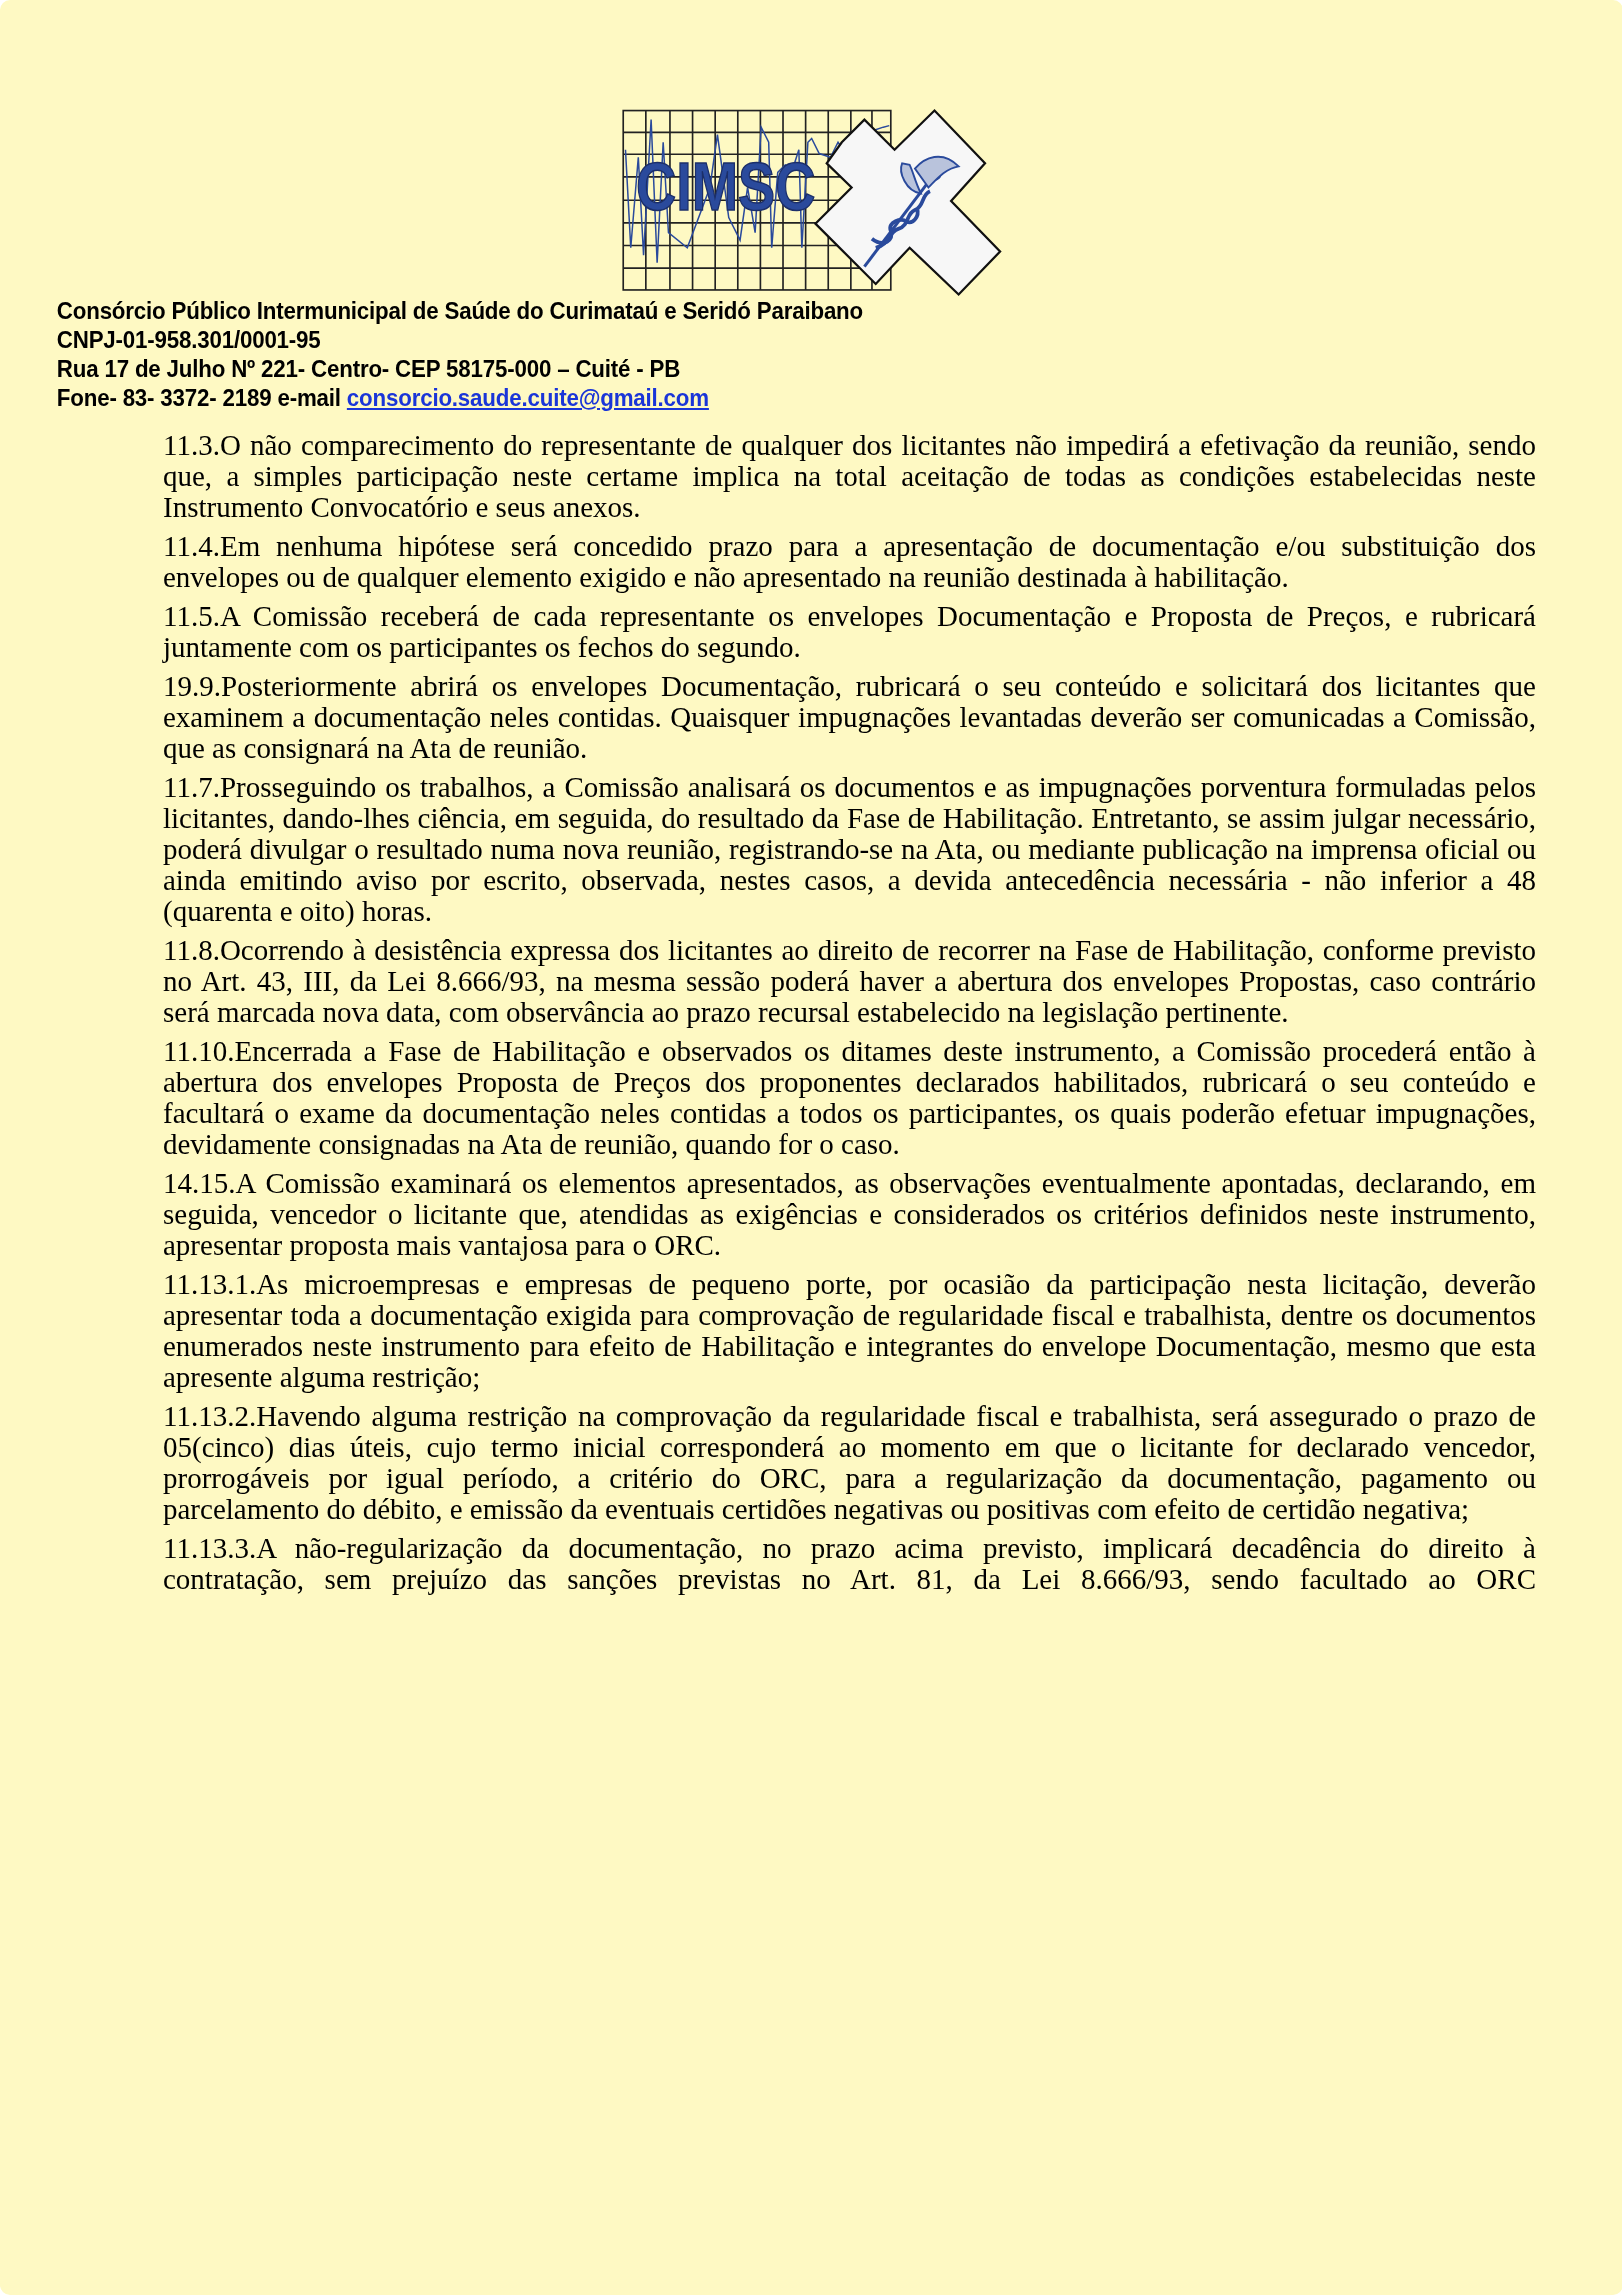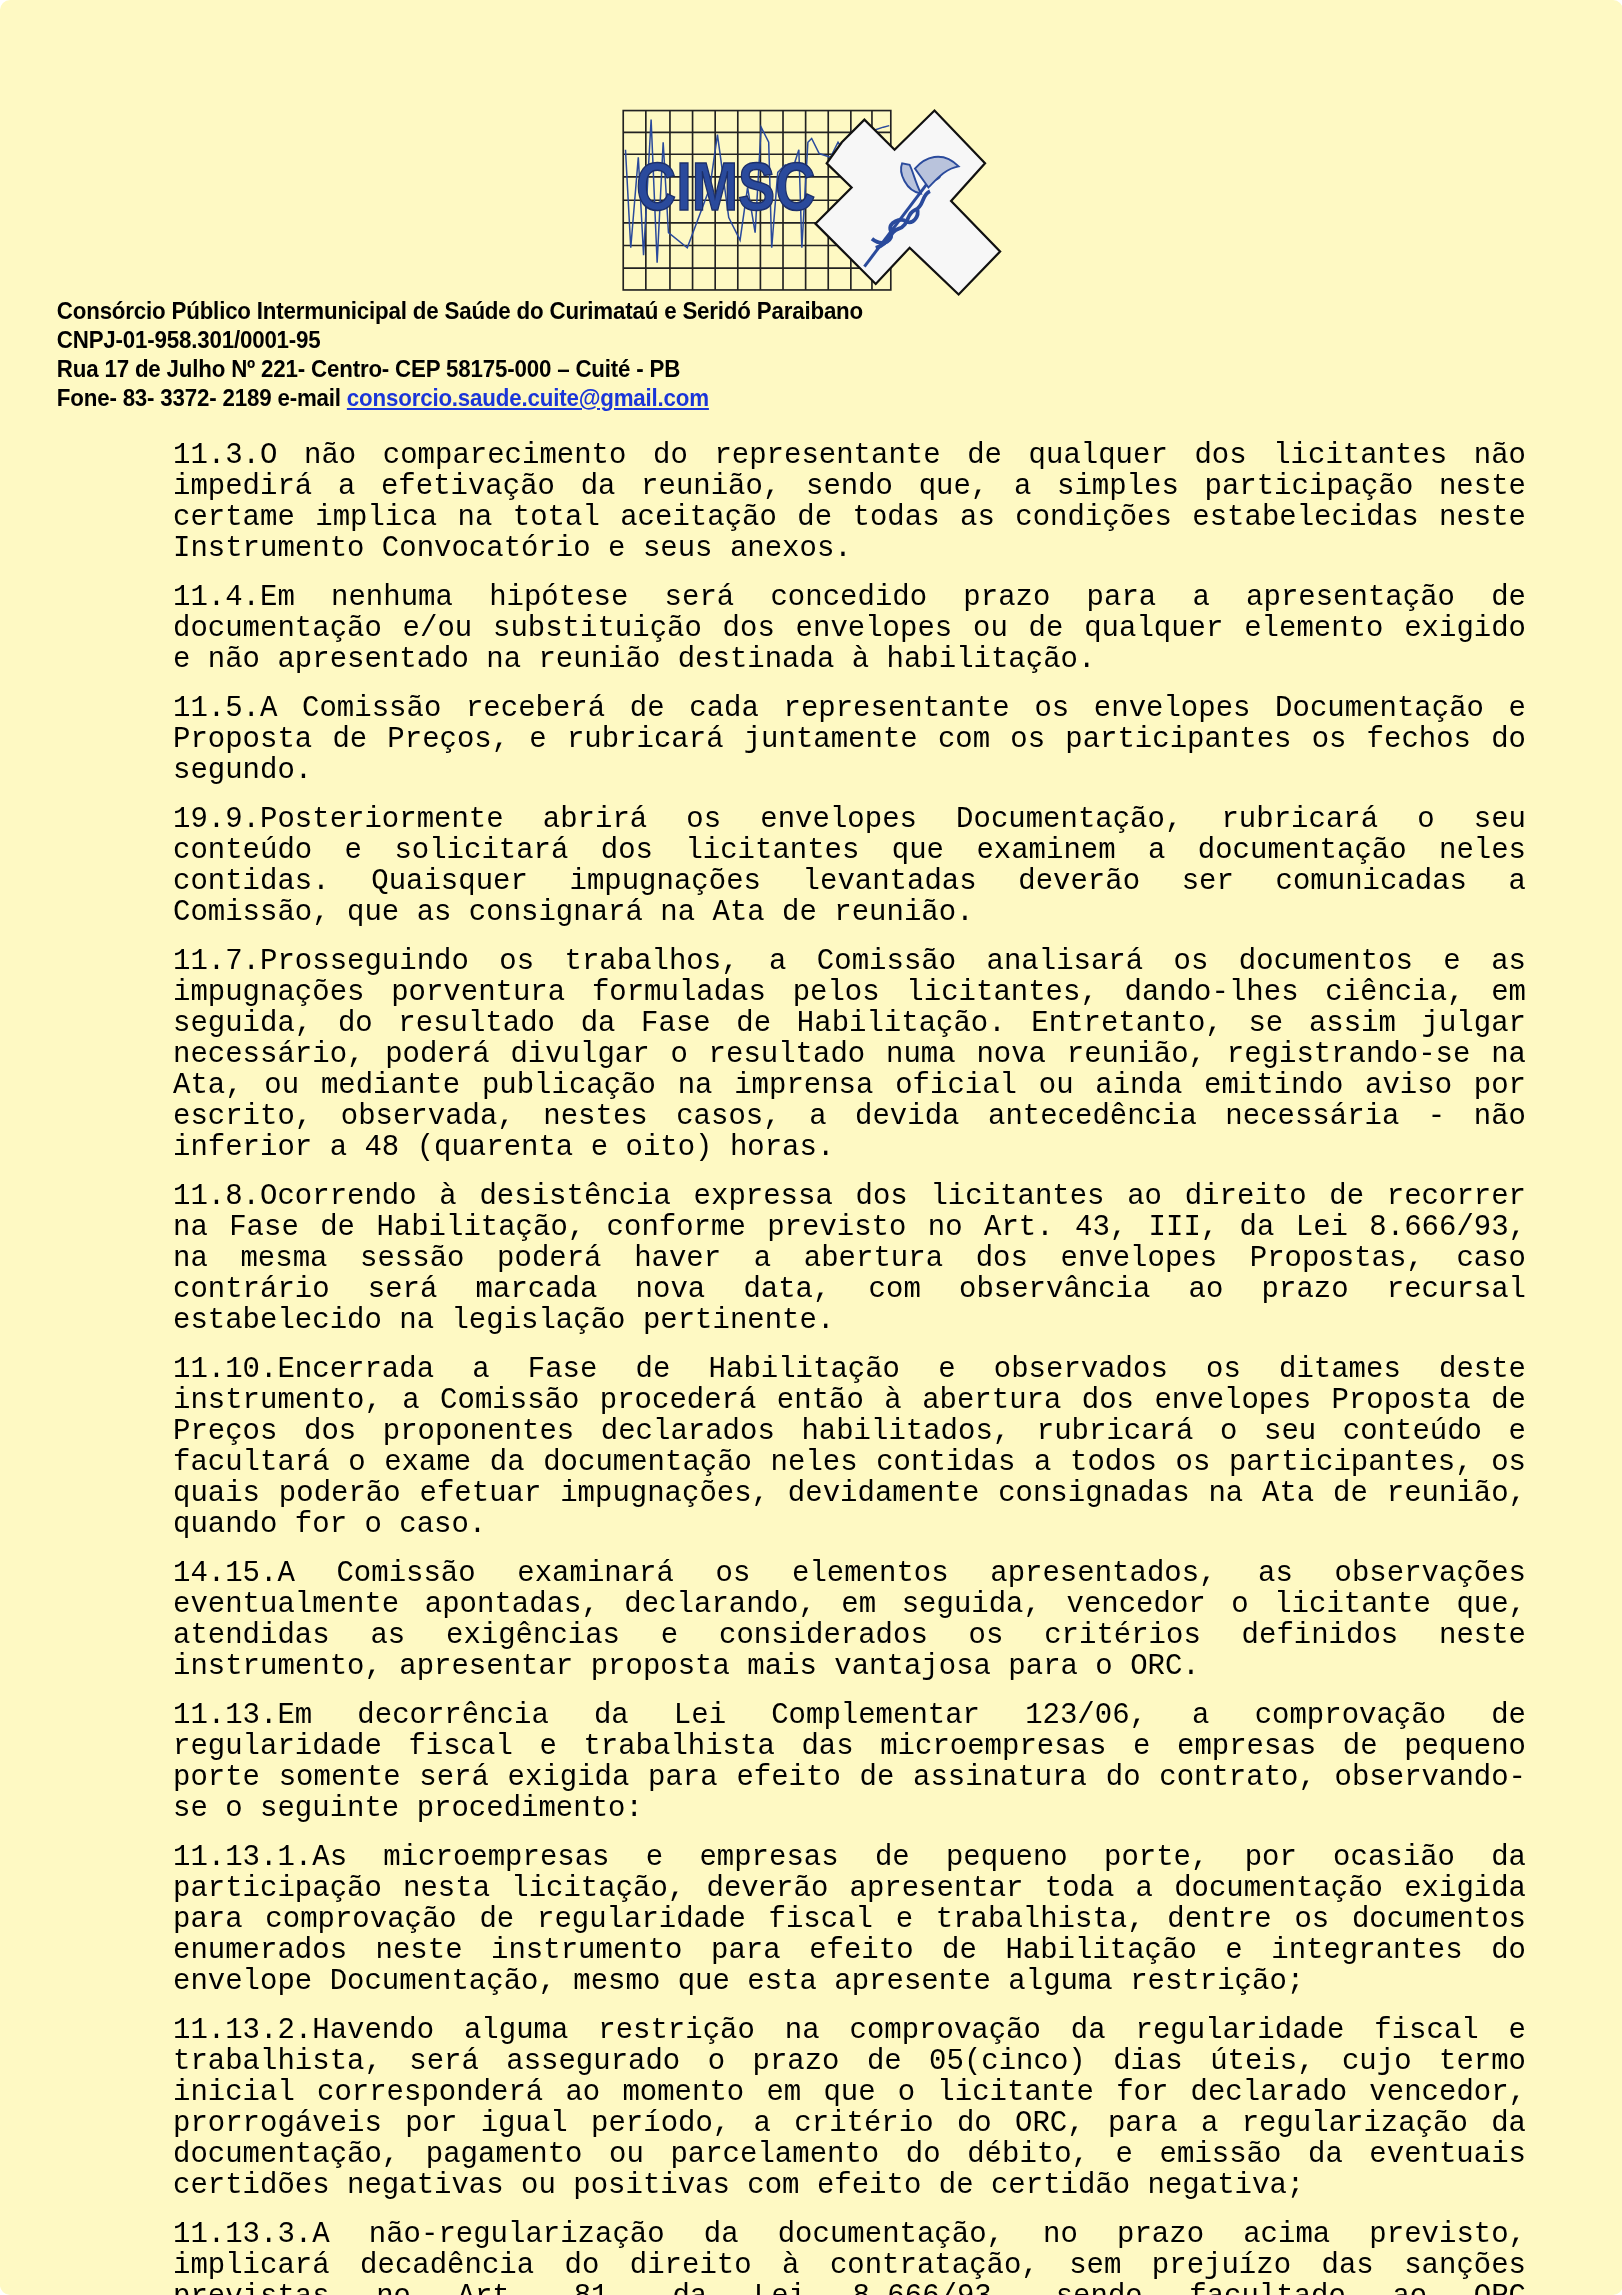--- a/index.html
+++ b/index.html
@@ -9,21 +9,21 @@
   
   .logo { position: absolute; left: 604px; top: 97px; width: 453px; height: 202px; }
   .header { position: absolute; left: 0; top: 296px; width: 1623px; text-align: left;
             font-family: "Liberation Sans", sans-serif; font-weight: bold; color: #000; }
   .header .hl { font-size: 24px; line-height: 29px; letter-spacing: -0.2px; transform: scaleX(0.93); transform-origin: center; }
   .header a { color: #1a35d8; text-decoration: underline; }
 
   
   .body { position: absolute; left: 155px; top: 422px; width: 1389px;
           font-family: "Liberation Serif", serif; font-size: 29px; line-height: 31px; color: #000; }
-  .para { margin: 18px; text-align: justify; text-align-last: left; font-family: Liberation Mono, monospace; }
+  .para { margin: 8px; text-align: justify; text-align-last: left; }
 </style>
 </head>
 <body>
 
 <div class="page">
 
   <div class="logo">
     <svg width="453" height="202" viewBox="0 0 600 268">
 
       <g stroke="#222" stroke-width="2.2" fill="none">
@@ -74,19 +74,18 @@
 
   <div class="body">
     <p class="para">11.3.O não comparecimento do representante de qualquer dos licitantes não impedirá a efetivação da reunião, sendo que, a simples participação neste certame implica na total aceitação de todas as condições estabelecidas neste Instrumento Convocatório e seus anexos.</p>
     <p class="para">11.4.Em nenhuma hipótese será concedido prazo para a apresentação de documentação e/ou substituição dos envelopes ou de qualquer elemento exigido e não apresentado na reunião destinada à habilitação.</p>
     <p class="para">11.5.A Comissão receberá de cada representante os envelopes Documentação e Proposta de Preços, e rubricará juntamente com os participantes os fechos do segundo.</p>
     <p class="para">19.9.Posteriormente abrirá os envelopes Documentação, rubricará o seu conteúdo e solicitará dos licitantes que examinem a documentação neles contidas. Quaisquer impugnações levantadas deverão ser comunicadas a Comissão, que as consignará na Ata de reunião.</p>
     <p class="para">11.7.Prosseguindo os trabalhos, a Comissão analisará os documentos e as impugnações porventura formuladas pelos licitantes, dando-lhes ciência, em seguida, do resultado da Fase de Habilitação. Entretanto, se assim julgar necessário, poderá divulgar o resultado numa nova reunião, registrando-se na Ata, ou mediante publicação na imprensa oficial ou ainda emitindo aviso por escrito, observada, nestes casos, a devida antecedência necessária - não inferior a 48 (quarenta e oito) horas.</p>
     <p class="para">11.8.Ocorrendo à desistência expressa dos licitantes ao direito de recorrer na Fase de Habilitação, conforme previsto no Art. 43, III, da Lei 8.666/93, na mesma sessão poderá haver a abertura dos envelopes Propostas, caso contrário será marcada nova data, com observância ao prazo recursal estabelecido na legislação pertinente.</p>
     <p class="para">11.10.Encerrada a Fase de Habilitação e observados os ditames deste instrumento, a Comissão procederá então à abertura dos envelopes Proposta de Preços dos proponentes declarados habilitados, rubricará o seu conteúdo e facultará o exame da documentação neles contidas a todos os participantes, os quais poderão efetuar impugnações, devidamente consignadas na Ata de reunião, quando for o caso.</p>
     <p class="para">14.15.A Comissão examinará os elementos apresentados, as observações eventualmente apontadas, declarando, em seguida, vencedor o licitante que, atendidas as exigências e considerados os critérios definidos neste instrumento, apresentar proposta mais vantajosa para o ORC.</p>
-    <p class="para">11.13.Em decorrência da Lei Complementar 123/06, a comprovação de regularidade fiscal e trabalhista das microempresas e empresas de pequeno porte somente será exigida para efeito de assinatura do contrato, observando-se o seguinte procedimento:</p>
     <p class="para">11.13.1.As microempresas e empresas de pequeno porte, por ocasião da participação nesta licitação, deverão apresentar toda a documentação exigida para comprovação de regularidade fiscal e trabalhista, dentre os documentos enumerados neste instrumento para efeito de Habilitação e integrantes do envelope Documentação, mesmo que esta apresente alguma restrição;</p>
     <p class="para">11.13.2.Havendo alguma restrição na comprovação da regularidade fiscal e trabalhista, será assegurado o prazo de 05(cinco) dias úteis, cujo termo inicial corresponderá ao momento em que o licitante for declarado vencedor, prorrogáveis por igual período, a critério do ORC, para a regularização da documentação, pagamento ou parcelamento do débito, e emissão da eventuais certidões negativas ou positivas com efeito de certidão negativa;</p>
     <p class="para" style="text-align-last: justify;">11.13.3.A não-regularização da documentação, no prazo acima previsto, implicará decadência do direito à contratação, sem prejuízo das sanções previstas no Art. 81, da Lei 8.666/93, sendo facultado ao ORC</p>
   </div>
 </div>
 
 
 </body></html>

